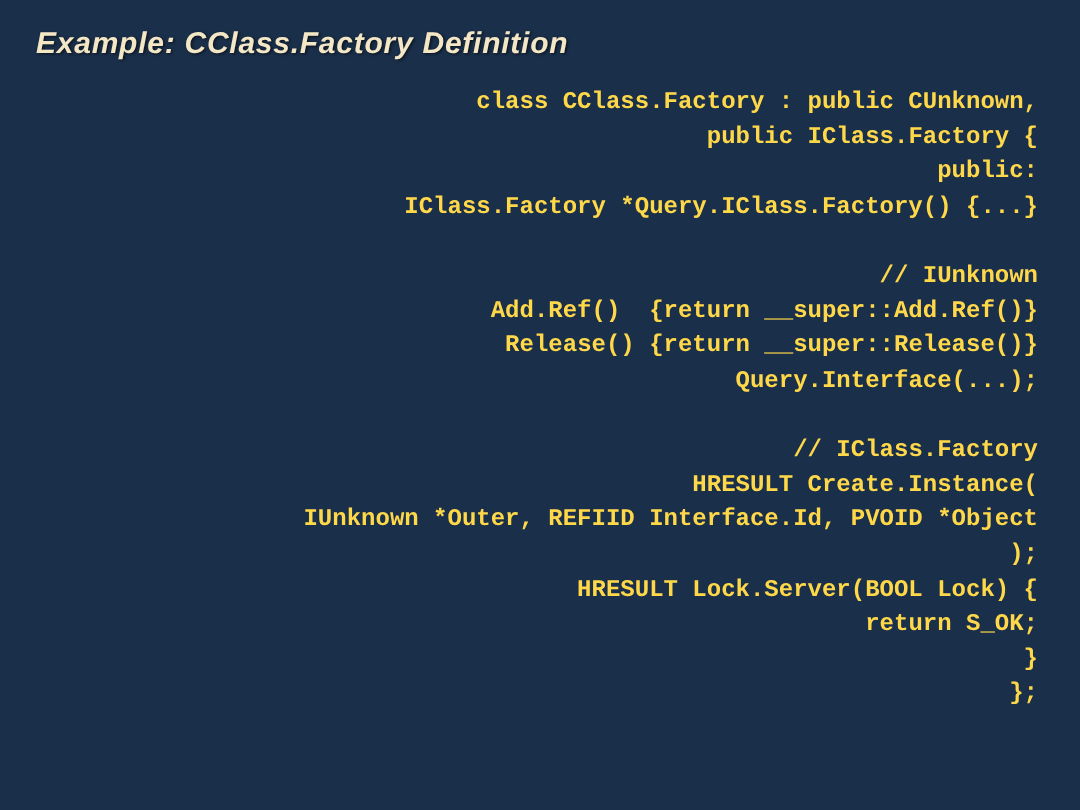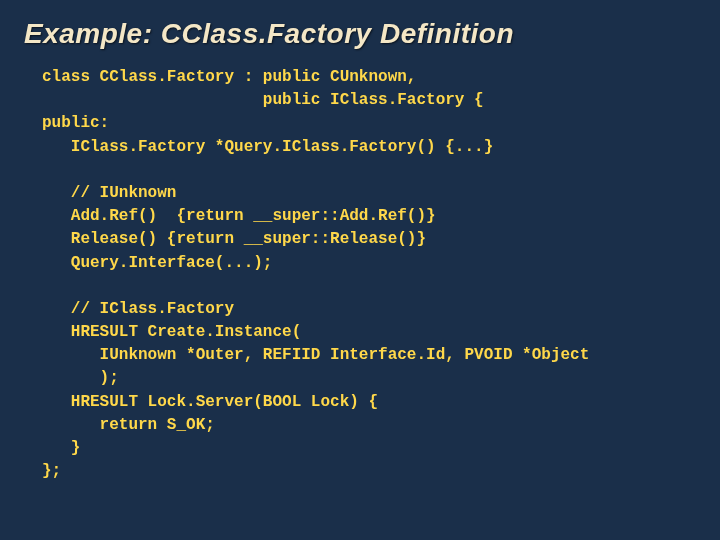--- a/index.html
+++ b/index.html
@@ -13,36 +13,37 @@
   .slide {
     width: 720px;
     height: 540px;
     background: #1a2f4a;
     box-sizing: border-box;
     padding: 18px 24px 20px 24px;
     font-family: Arial, Helvetica, sans-serif;
   }
   .title {
     color: #f4e7c6;
-    font-size: 28px;
+    font-size: 20px;
     font-weight: bold;
     font-style: italic;
     margin: 0 0 16px 0;
     text-shadow: 1px 1px 2px rgba(0,0,0,0.6);
     letter-spacing: 0.5px;
   }
   .code {
     font-family: "Courier New", Courier, monospace;
     color: #ffd84a;
     font-size: 16px;
     font-weight: bold;
     line-height: 1.45;
     white-space: pre;
-    margin: 16px;
+    margin: 4px;
     padding-left: 2px;
+    text-align: right;
   }
 </style>
 </head>
 <body>
 
 <div class="slide">
   <h1 class="title">Example: CClass.Factory Definition</h1>
   <pre class="code">class CClass.Factory : public CUnknown,
                        public IClass.Factory {
 public:

